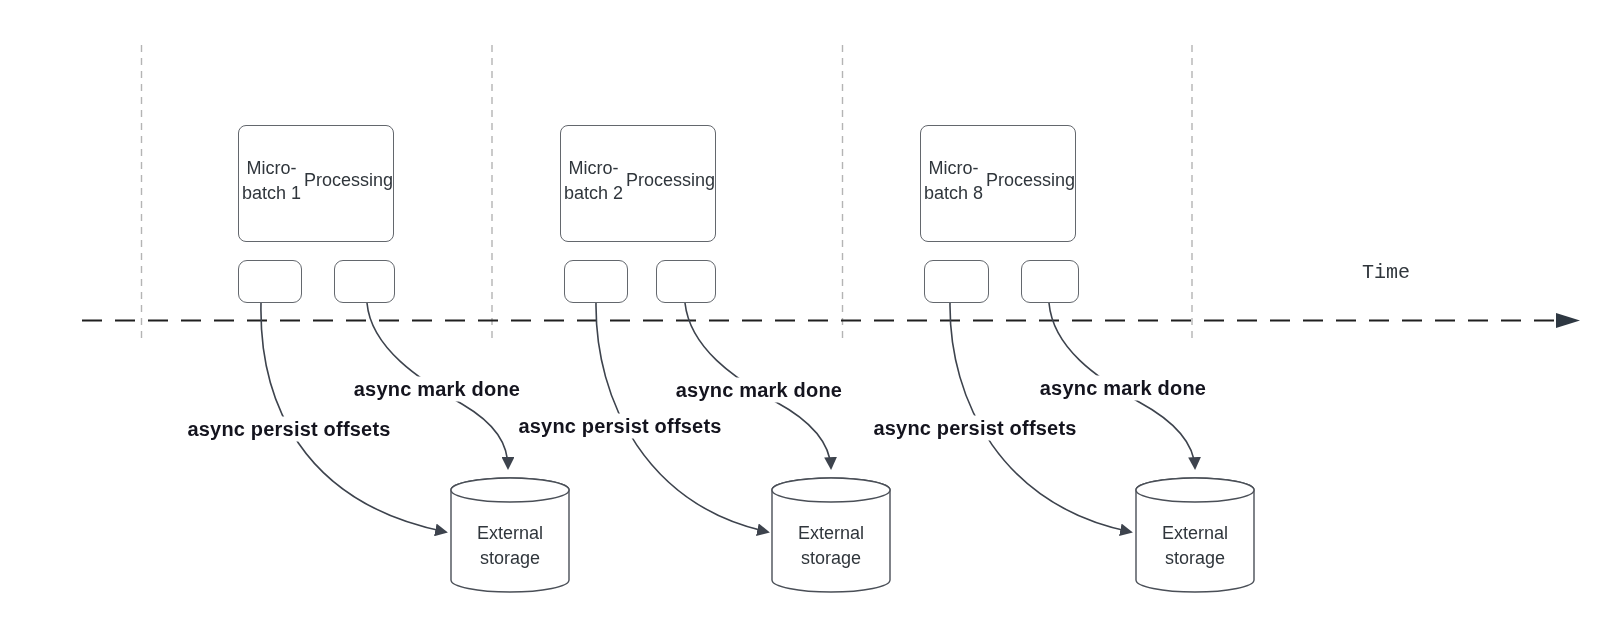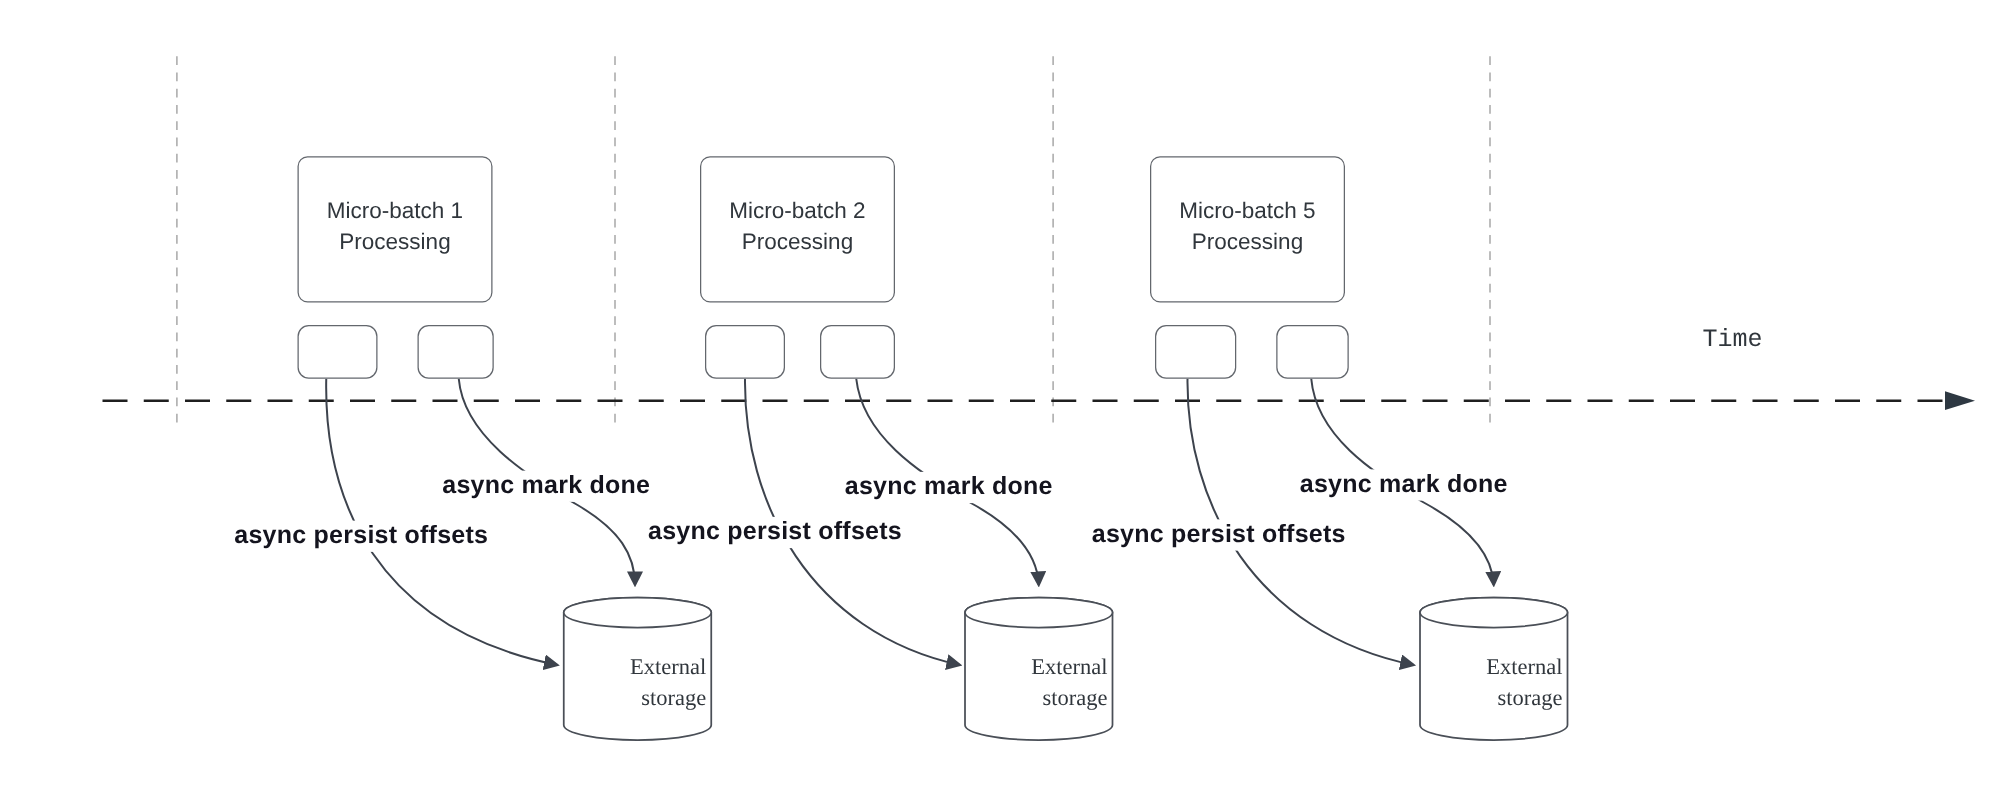--- a/index.html
+++ b/index.html
@@ -19,21 +19,21 @@
   .node {
     position: absolute;
     box-sizing: border-box;
     border: 1px solid #63676d;
     border-radius: 9px;
     background: #ffffff;
   }
   .proc-box {
     border-radius: 8px;
     display: flex;
-    flex-direction: column;
+    flex-direction: row;
     align-items: center;
     justify-content: center;
     text-align: center;
     font-size: 18px;
     line-height: 1.35;
     color: #30363c;
     padding-bottom: 6px;
   }
   .commit-box { background: #ffffff; }
   .edge-label {
@@ -44,25 +44,24 @@
     font-size: 20px;
     font-weight: bold;
     letter-spacing: 0.2px;
     color: #14141e;
     white-space: nowrap;
   }
   .cyl-label {
     position: absolute;
     transform: translate(-50%, -50%);
     width: 110px;
-    text-align: right;
+    text-align: center;
     font-size: 18px;
     line-height: 1.4;
     color: #30363c;
-    font-family: Liberation Serif, serif;
   }
   .time-label {
     position: absolute;
     transform: translate(-50%, -50%);
     font-size: 20px;
     color: #30363c;
     white-space: nowrap;
   }
 </style>
 </head>
@@ -136,21 +135,21 @@
   <div class="node commit-box" style="left:564px; top:260px; width:64px; height:43px;"></div>
   <div class="node commit-box" style="left:656px; top:260px; width:60px; height:43px;"></div>
   <div class="edge-label" style="left:620px; top:426px;">async persist offsets</div>
   <div class="edge-label" style="left:759px; top:390px;">async mark done</div>
   <div class="cyl-label" style="left:831px; top:546px;">
     <div>External</div>
     <div>storage</div>
   </div>
 
   <div class="node proc-box" style="left:920px; top:125px; width:156px; height:117px;">
-    <span>Micro-batch 5</span>
+    <span>Micro-batch 8</span>
     <span>Processing</span>
   </div>
   <div class="node commit-box" style="left:924px; top:260px; width:65px; height:43px;"></div>
   <div class="node commit-box" style="left:1021px; top:260px; width:58px; height:43px;"></div>
   <div class="edge-label" style="left:975px; top:428px;">async persist offsets</div>
   <div class="edge-label" style="left:1123px; top:388px;">async mark done</div>
   <div class="cyl-label" style="left:1195px; top:546px;">
     <div>External</div>
     <div>storage</div>
   </div>

